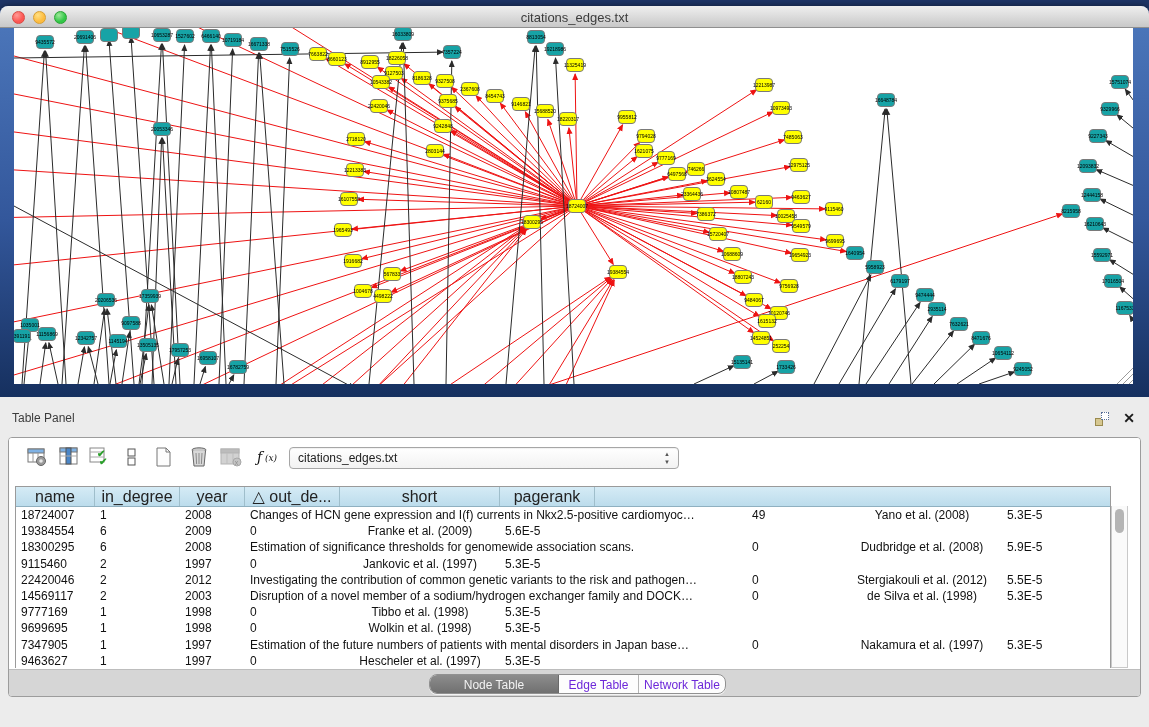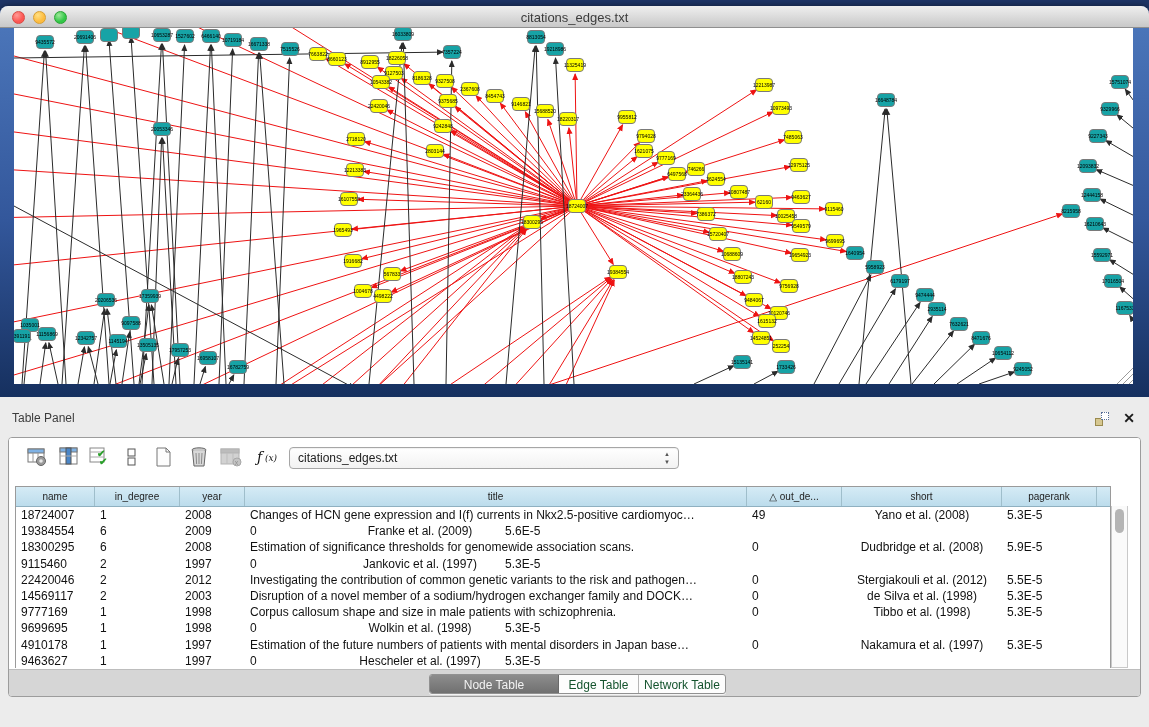--- a/index.html
+++ b/index.html
@@ -33,33 +33,33 @@
   
   .toolbar{position:absolute;left:0;top:0;width:100%;height:44px;background:#ffffff;}
   .tbtn{position:absolute;top:7px;width:24px;height:26px;border:none;background:transparent;padding:0;}
   .combo{position:absolute;left:280px;top:9px;width:390px;height:22px;border:1px solid #a6a6a6;
     border-radius:4px;background:linear-gradient(#ffffff,#f2f2f2);font-size:12px;color:#222;
     padding:3px 22px 0 8px;box-shadow:inset 0 1px 1px rgba(0,0,0,.06);}
   .combo .steppers{position:absolute;right:8px;top:2px;font-size:6px;line-height:8px;color:#555;text-align:center;}
   
   .tablewrap{position:absolute;left:6px;top:48px;width:1096px;height:182px;border:1px solid #9a9a9a;border-bottom:none;}
   .thead{display:flex;height:20px;background:linear-gradient(#d5ebf5,#bcdcec);border-bottom:1px solid #8fb0c0;}
-  .th{font-size:10px;color:#222;text-align:center;line-height:20px;border-right:1px solid #9fbecb;
+  .th{font-size:16px;color:#222;text-align:center;line-height:20px;border-right:1px solid #9fbecb;
     overflow:hidden;white-space:nowrap;flex:none;}
   .trow{display:flex;height:16.2px;font-size:12px;color:#111;}
   .td{flex:none;line-height:16.2px;white-space:nowrap;overflow:hidden;padding-left:5px;}
   .td.center{text-align:center;padding-left:0;}
   .vscroll{position:absolute;left:1102px;top:68px;width:17px;height:162px;background:#fafafa;
     border:1px solid #c9c9c9;border-top:none;}
   .vthumb{position:absolute;left:3px;top:3px;width:9px;height:24px;border-radius:5px;background:#b5b5b5;}
   
   .tabstrip{position:absolute;left:0;bottom:0;width:100%;height:27px;background:#d6d6d6;border-top:1px solid #bdbdbd;}
   .segmented{position:absolute;left:420px;top:4px;height:20px;display:flex;border:1px solid #919191;
-    border-radius:3px;overflow:hidden;background:#fdfdfd;box-shadow:0 1px 0 rgba(255,255,255,.7);}
-  .seg{font-size:12px;line-height:20px;text-align:center;color:#14532d;border-right:1px solid #b5b5b5;}
+    border-radius:8px;overflow:hidden;background:#fdfdfd;box-shadow:0 1px 0 rgba(255,255,255,.7);}
+  .seg{font-size:12px;line-height:20px;text-align:center;color:#6d28d9;border-right:1px solid #b5b5b5;}
   .seg:last-child{border-right:none;}
   .seg.active{background:linear-gradient(#8d8d8d,#707070);color:#f3f3f3;border-right:1px solid #6a6a6a;}
   
   .statusbar{position:absolute;left:0;top:303px;width:100%;height:27px;
     background:linear-gradient(#e3e3e3,#cdcdcd);border-top:1px solid #9c9c9c;}
   .memory{position:absolute;right:40px;top:7px;font-size:11px;color:#333;}
   .memdot{position:absolute;right:16px;top:5px;width:15px;height:15px;border-radius:50%;
     background:radial-gradient(circle at 35% 30%,#8fe06e,#2eb52e 70%);border:1px solid #1e8c1e;}
   svg text{user-select:none;}
 </style>
@@ -533,21 +533,20 @@
         <span>citations_edges.txt</span>
         <span class="steppers">▲<br>▼</span>
       </div>
     </div>
 
     <div class="tablewrap">
       <div class="thead" id="thead">
           <div class="th" style="width: 79px;">name</div>
           <div class="th" style="width: 85px;">in_degree</div>
           <div class="th" style="width: 65px;">year</div>
-          <div class="th" style="width: 502px;">title</div>
           <div class="th" style="width: 95px;">△ out_de...</div>
           <div class="th" style="width: 160px;">short</div>
           <div class="th" style="width: 95px;">pagerank</div>
         </div>
       <div id="tbody">
           <div class="trow">
             <div class="td" style="width: 79px;">18724007</div>
             <div class="td" style="width: 85px;">1</div>
             <div class="td" style="width: 65px;">2008</div>
             <div class="td" style="width: 502px;">Changes of HCN gene expression and I(f) currents in Nkx2.5-positive cardiomyoc…</div>
@@ -595,35 +594,34 @@
             <div class="td" style="width: 65px;">2003</div>
             <div class="td" style="width: 502px;">Disruption of a novel member of a sodium/hydrogen exchanger family and DOCK…</div>
             <div class="td" style="width: 95px;">0</div>
             <div class="td center" style="width: 160px;">de Silva et al. (1998)</div>
             <div class="td" style="width: 95px;">5.3E-5</div>
           </div>
           <div class="trow">
             <div class="td" style="width: 79px;">9777169</div>
             <div class="td" style="width: 85px;">1</div>
             <div class="td" style="width: 65px;">1998</div>
-            <div class="td" style="width: 502px;">Corpus callosum shape and size in male patients with schizophrenia.</div>
             <div class="td" style="width: 95px;">0</div>
             <div class="td center" style="width: 160px;">Tibbo et al. (1998)</div>
             <div class="td" style="width: 95px;">5.3E-5</div>
           </div>
           <div class="trow">
             <div class="td" style="width: 79px;">9699695</div>
             <div class="td" style="width: 85px;">1</div>
             <div class="td" style="width: 65px;">1998</div>
             <div class="td" style="width: 95px;">0</div>
             <div class="td center" style="width: 160px;">Wolkin et al. (1998)</div>
             <div class="td" style="width: 95px;">5.3E-5</div>
           </div>
           <div class="trow">
-            <div class="td" style="width: 79px;">4910178</div>
+            <div class="td" style="width: 79px;">7347905</div>
             <div class="td" style="width: 85px;">1</div>
             <div class="td" style="width: 65px;">1997</div>
             <div class="td" style="width: 502px;">Estimation of the future numbers of patients with mental disorders in Japan base…</div>
             <div class="td" style="width: 95px;">0</div>
             <div class="td center" style="width: 160px;">Nakamura et al. (1997)</div>
             <div class="td" style="width: 95px;">5.3E-5</div>
           </div>
           <div class="trow">
             <div class="td" style="width: 79px;">9463627</div>
             <div class="td" style="width: 85px;">1</div>

